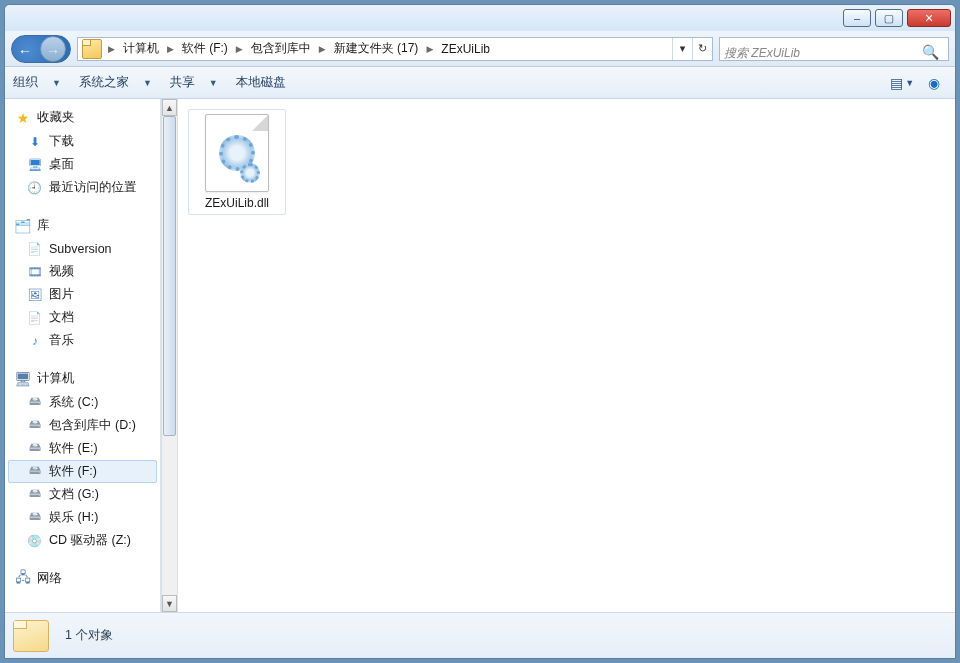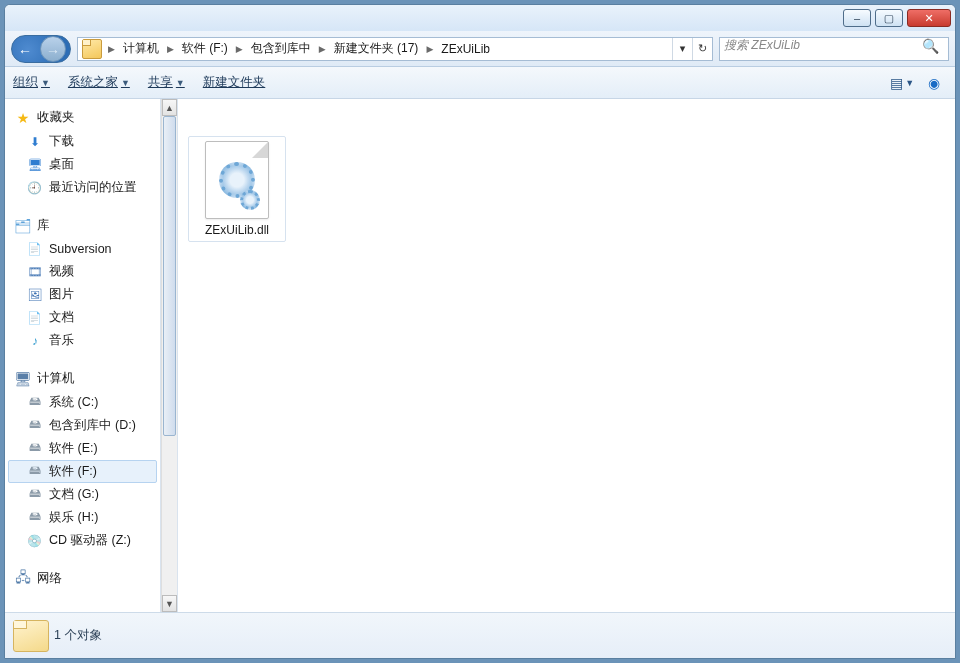--- a/index.html
+++ b/index.html
@@ -11,26 +11,26 @@
 .navbar { height:36px; background:linear-gradient(#eef4fb,#dfeaf6); border-bottom:1px solid #b9cde2; display:flex; align-items:center; padding:0 6px; gap:6px;}
 .navbtns { width:60px; height:28px; background:radial-gradient(circle at 16px 14px,#4f8bd0 0,#2d6db5 70%); border-radius:14px; border:1px solid #3a6da0; position:relative; display:flex; align-items:center;}
 .navarrow { width:26px; height:26px; border-radius:50%; display:flex; align-items:center; justify-content:center; color:#fff; font-size:14px;}
 .navarrow.fwd { background:linear-gradient(#b9d1ea,#8cafce); color:#dce9f5; border:1px solid #6d94b9; margin-left:2px;}
 .addrbar { flex:1; height:24px; background:#fff; border:1px solid #a5bcd4; display:flex; align-items:center; font-size:12px;}
 .addr-icon { width:20px; height:20px; margin:0 4px; background:linear-gradient(160deg,#ffe9a8,#f4c75a); border:1px solid #c99b3d; border-radius:2px; position:relative;}
 .addr-icon::before{content:"";position:absolute;top:0;left:0;width:7px;height:5px;background:#fff1c9;border-right:1px solid #c99b3d;border-bottom:1px solid #c99b3d;}
 .crumb { padding:0 6px; height:100%; display:flex; align-items:center; color:#1a1a1a; cursor:default;}
 .sep { color:#6a6a6a; font-size:9px; padding:0 2px;}
 .addrbtn { width:20px; height:22px; display:flex; align-items:center; justify-content:center; color:#333; font-size:11px; border-left:1px solid #cfd9e4;}
-.searchbox { width:230px; height:24px; background:#fff; border:1px solid #a5bcd4; display:flex; align-items:flex-start; padding:0 4px;}
+.searchbox { width:230px; height:24px; background:#fff; border:1px solid #a5bcd4; display:flex; align-items:flex-end; padding:0 4px;}
 .searchbox input { border:none; outline:none; flex:1; font-size:12px; color:#333; font-style:italic;}
 .searchbox input::placeholder{color:#888;}
 .searchicon { color:#3b7bc4; font-size:14px; padding:0 4px;}
 .toolbar { height:32px; background:linear-gradient(#f4f8fc,#e4eef8); border-bottom:1px solid #c7d6e6; display:flex; align-items:center; padding:0 8px; gap:18px; font-size:12.5px; color:#1e3a5a; position:relative;}
-.tbitem { display:flex; align-items:center; gap:3px; cursor:default;text-decoration:underline;}
+.tbitem { display:flex; align-items:center; gap:14px; cursor:default;}
 .tbitem .dd{font-size:9px;color:#3b5b7c;}
 .toolbar-right { position:absolute; right:8px; display:flex; align-items:center; gap:6px;}
 .tr-btn { width:26px; height:22px; border:1px solid transparent; display:flex; align-items:center; justify-content:center; font-size:14px; color:#2b5687; cursor:default;}
 .tr-btn.help{color:#1a6bc4;}
 .body { flex:1; display:flex; background:#fff; overflow:hidden;}
 .sidebar { width:156px; border-right:1px solid #d9e3ee; overflow-y:auto; overflow-x:hidden; font-size:12.5px; color:#1a1a1a; padding:6px 0 4px; position:relative;}
 .section-head { display:flex; align-items:center; gap:6px; padding:4px 6px 4px 10px; color:#1a1a1a;}
 .section-head .ico{width:16px;height:16px;display:flex;align-items:center;justify-content:center;font-size:14px;}
 .side-item { display:flex; align-items:center; gap:6px; padding:3px 4px 3px 22px; cursor:default;}
 .side-item.sel { background:#e7f1fb; border:1px solid #b6d3f0; border-radius:2px; margin:0 3px; padding:2px 3px 2px 18px;}
@@ -45,28 +45,28 @@
 .vid{color:#3a6fb0;}
 .pic{color:#3a6fb0;}
 .doc{color:#3a6fb0;}
 .music{color:#3a9fd0;}
 .comp{color:#5a7fa8;}
 .drive{color:#8b9aa8;}
 .net{color:#4f7aa8;}
 .scrollbtn{height:17px;background:linear-gradient(#f7f7f7,#e3e3e3);border:1px solid #bcbcbc;font-size:9px;color:#555;display:flex;align-items:center;justify-content:center;}
 .scrollthumb{position:absolute;top:17px;left:1px;right:1px;height:250px;background:linear-gradient(90deg,#e9eff6,#cfdced);border:1px solid #9ab5d0;border-radius:2px;}
 .content { flex:1; background:#fff; padding:10px; position:relative;}
-.file-tile { width:98px; display:flex; flex-direction:column; align-items:center; gap:4px; padding:4px; border:1px solid #d6e2ef; border-radius:2px;margin-top:27px;}
+.file-tile { width:98px; display:flex; flex-direction:column; align-items:center; gap:4px; padding:4px; border:1px solid #d6e2ef; border-radius:2px;}
 .file-icon { width:64px; height:78px; background:#fff; border:1px solid #bdbdbd; border-radius:2px; position:relative; box-shadow:0 1px 2px rgba(0,0,0,.08);}
 .file-icon::before{content:"";position:absolute;top:0;right:0;width:16px;height:16px;background:linear-gradient(135deg,transparent 49%,#d7d7d7 51%);}
 .gearwrap{position:absolute;inset:0;display:flex;align-items:center;justify-content:center;}
 .gear{width:36px;height:36px;background:radial-gradient(circle,#e8f2fb 35%,#bcd7ef 60%,#7bb0dc 100%);border-radius:50%;border:4px dotted #6ea7d6;position:relative;}
 .gear.s{width:20px;height:20px;border-width:3px;position:absolute;right:8px;bottom:8px;}
 .file-label{font-size:12px;color:#1a1a1a;text-align:center;}
-.statusbar { height:46px; background:linear-gradient(#f1f6fb,#e6eef8); border-top:1px solid #cddbe9; display:flex; align-items:center; padding:0 8px; gap:5px; font-size:12.5px; color:#2a3f55;}
+.statusbar { height:46px; background:linear-gradient(#f1f6fb,#e6eef8); border-top:1px solid #cddbe9; display:flex; align-items:center; padding:0 8px; gap:16px; font-size:12.5px; color:#2a3f55;}
 .status-icon{width:36px;height:32px;background:linear-gradient(160deg,#fff3cf,#f4d98a);border:1px solid #d6b45f;border-radius:3px;position:relative;}
 .status-icon::before{content:"";position:absolute;top:0;left:0;width:12px;height:7px;background:#fff7dc;border-right:1px solid #d6b45f;border-bottom:1px solid #d6b45f;}
 
 .sidebar{scrollbar-width:none;}
 .sidebar::-webkit-scrollbar{width:0;}
 .sidebar-wrap{position:relative;flex:0 0 173px;display:flex;}
 .fake-scroll{width:17px;background:#f0f0f0;border-left:1px solid #dedede;border-right:1px solid #d9e3ee;position:relative;}
 .fake-scroll .scrollbtn.bot{position:absolute;bottom:0;left:0;right:0;}
 .fake-scroll .scrollthumb{top:17px;height:320px;}
 </style>
@@ -115,21 +115,21 @@
       </div>
     <div class="tbitem">
         <span>系统之家</span>
         <span class="dd">▼</span>
       </div>
     <div class="tbitem">
         <span>共享</span>
         <span class="dd">▼</span>
       </div>
     <div class="tbitem">
-        <span>新建文件夹</span>
+        <span>本地磁盘</span>
       </div>
     <div class="toolbar-right">
       <div class="tr-btn">▤<span style="font-size:9px;margin-left:2px">▼</span></div>
       <div class="tr-btn help">◉</div>
     </div>
   </div>
 
   <div class="body">
     <div class="sidebar-wrap">
     <div class="sidebar">

